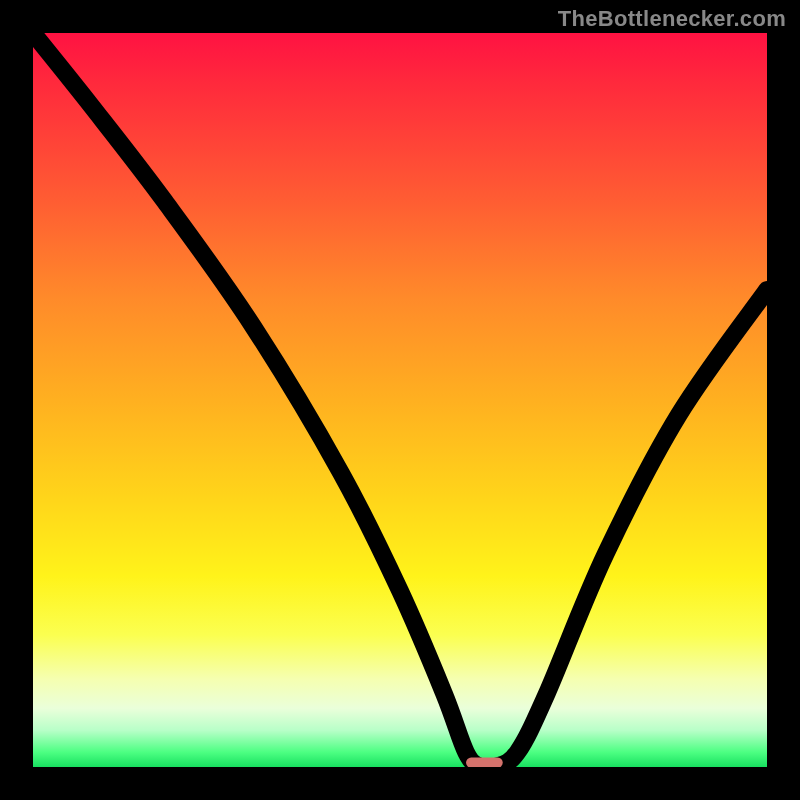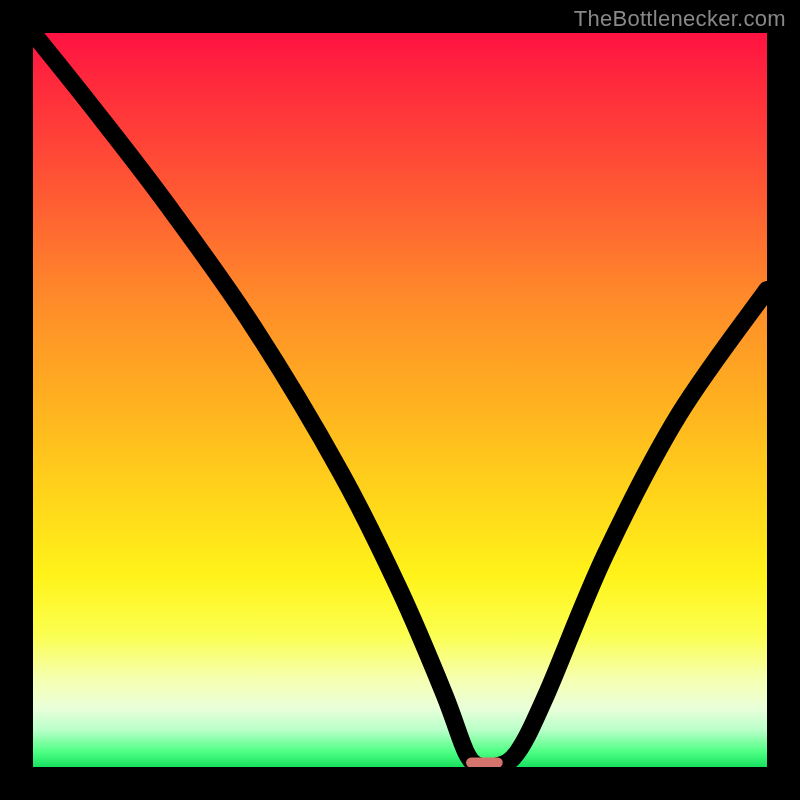--- a/index.html
+++ b/index.html
@@ -16,21 +16,21 @@
     left: 0; top: 0;
     width: 800px; height: 800px;
     background: #000;
   }
   .source {
     position: absolute;
     top: 6px;
     right: 14px;
     color: #888;
     font-size: 22px;
-    font-weight: 400;
+    font-weight: 700;
     letter-spacing: 0.3px;
     user-select: text;
   }
   .plot {
     position: absolute;
     left: 33px;
     top: 33px;
     width: 734px;   
     height: 734px;
     overflow: hidden;

